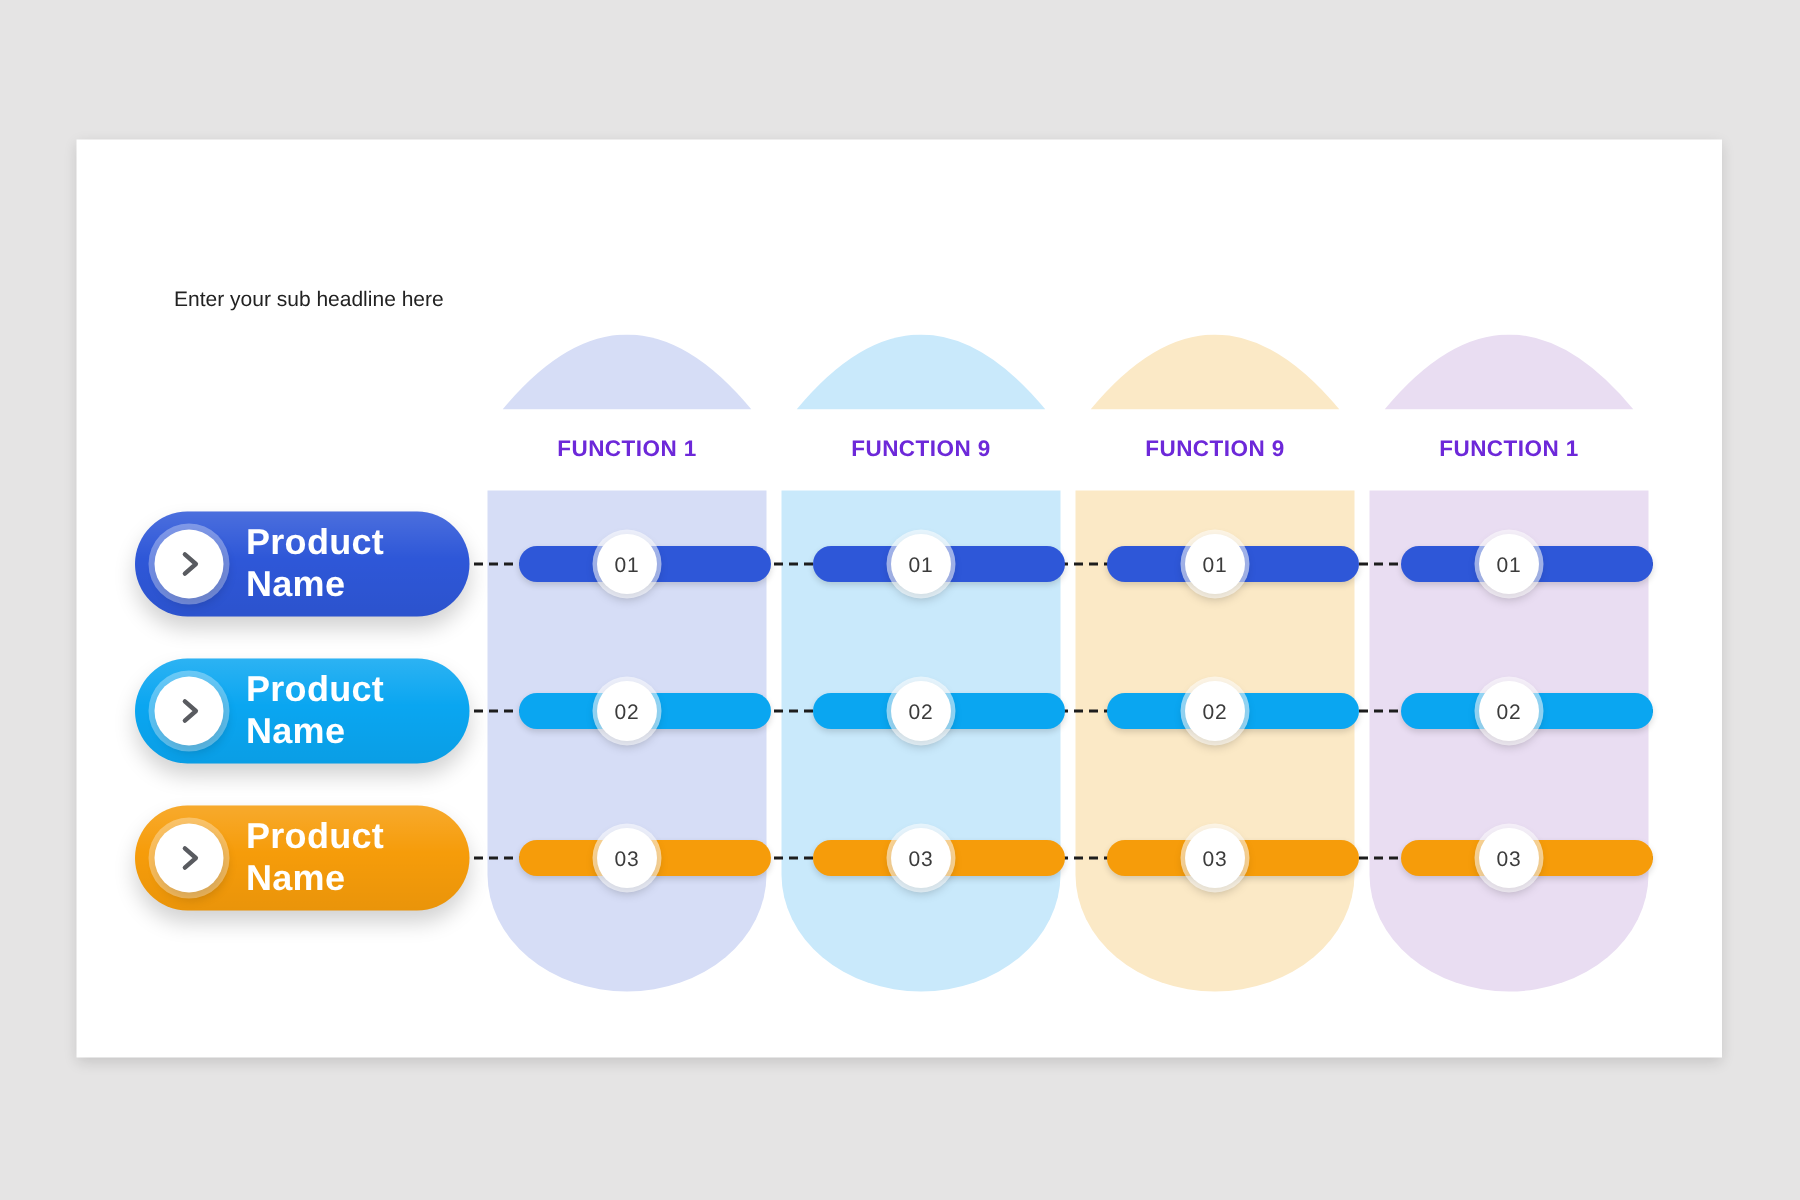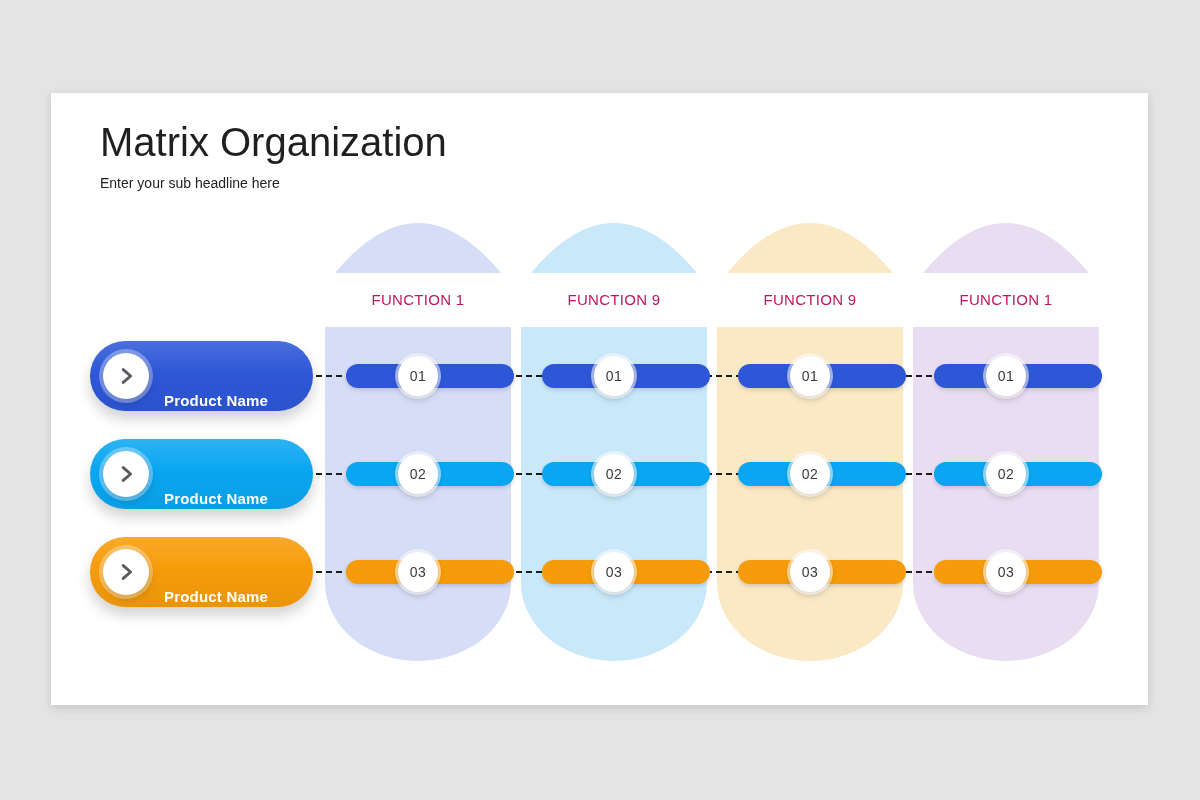--- a/index.html
+++ b/index.html
@@ -12,28 +12,28 @@
   .stage{position:relative;width:1200px;height:800px;overflow:hidden;}
   .slide{
     position:absolute;left:51px;top:93px;width:1097px;height:612px;
     background:#ffffff;box-shadow:0 3px 9px rgba(0,0,0,.14);
   }
   .title{
     position:absolute;left:100px;top:120px;margin:0;
     font-size:40px;line-height:44px;font-weight:500;color:#1f1f1f;
   }
   .subtitle{
-    position:absolute;left:100px;top:174px;margin:0;
+    position:absolute;left:100px;top:174px;margin:16px;
     font-size:14px;line-height:18px;font-weight:400;color:#222222;
   }
   .dome{position:absolute;top:223px;width:166px;height:50px;}
   .dome svg{display:block;}
   .fn-label{
     position:absolute;top:290px;width:186px;height:20px;line-height:20px;
-    text-align:center;font-size:15px;font-weight:400;color:#be185d;letter-spacing:.3px;
+    text-align:center;font-size:15px;font-weight:700;color:#6d28d9;letter-spacing:.3px;
   }
   .col-body{
     position:absolute;top:327px;width:186px;height:334px;z-index:0;
     border-radius:0 0 50% 50% / 0 0 78px 78px;
   }
   .dash{
     position:absolute;left:316px;width:786px;height:0;z-index:1;
     border-top:2px dashed #1d1d1d;
   }
   .pill{
@@ -45,41 +45,40 @@
     background:linear-gradient(180deg,rgba(255,255,255,.14),rgba(255,255,255,0) 45%,rgba(0,0,0,.05));
   }
   .pill-icon{
     position:absolute;left:13px;top:12px;width:46px;height:46px;border-radius:50%;
     background:#ffffff;display:flex;align-items:center;justify-content:center;
     box-shadow:0 0 0 4px rgba(255,255,255,.32), 2px 4px 7px rgba(0,0,0,.18);
   }
   .pill-icon svg{display:block;}
   .pill-label{
     position:absolute;left:74px;top:0;height:100%;display:flex;align-items:center;
-    color:#ffffff;font-size:15px;font-weight:600;letter-spacing:.2px;margin-top:24px;
+    color:#ffffff;font-size:24px;font-weight:600;letter-spacing:.2px;
   }
   .node{position:absolute;width:168px;height:24px;z-index:2;}
   .capsule{
     position:absolute;inset:0;border-radius:12px;
     box-shadow:0 2px 4px rgba(0,0,0,.15);
   }
   .badge{
     position:absolute;left:52px;top:-8px;width:40px;height:40px;border-radius:50%;
     background:#ffffff;z-index:3;display:flex;align-items:center;justify-content:center;
     box-shadow:0 0 0 3px rgba(255,255,255,.55), 0 3px 7px rgba(0,0,0,.25);
     font-size:14px;font-weight:500;color:#3b3b3b;letter-spacing:.5px;
   }
 </style>
 </head>
 <body>
 
 <div class="stage">
   <div class="slide"></div>
 
-  <h1 class="title">Matrix Organization</h1>
   <p class="subtitle">Enter your sub headline here</p>
 
   <div class="dome" style="left:335px">
     <svg width="166" height="50" viewBox="0 0 166 50">
         <path d="M0,50 Q83,-50 166,50 Z" fill="#d6ddf6"></path>
       </svg>
   </div>
   <div class="dome" style="left:531px">
     <svg width="166" height="50" viewBox="0 0 166 50">
         <path d="M0,50 Q83,-50 166,50 Z" fill="#c9e9fb"></path>

